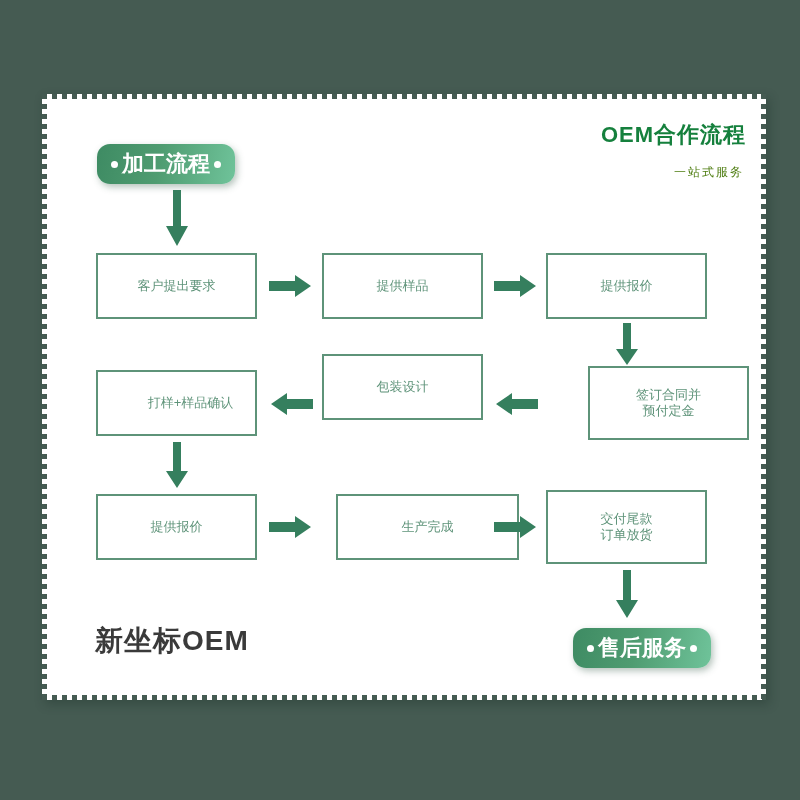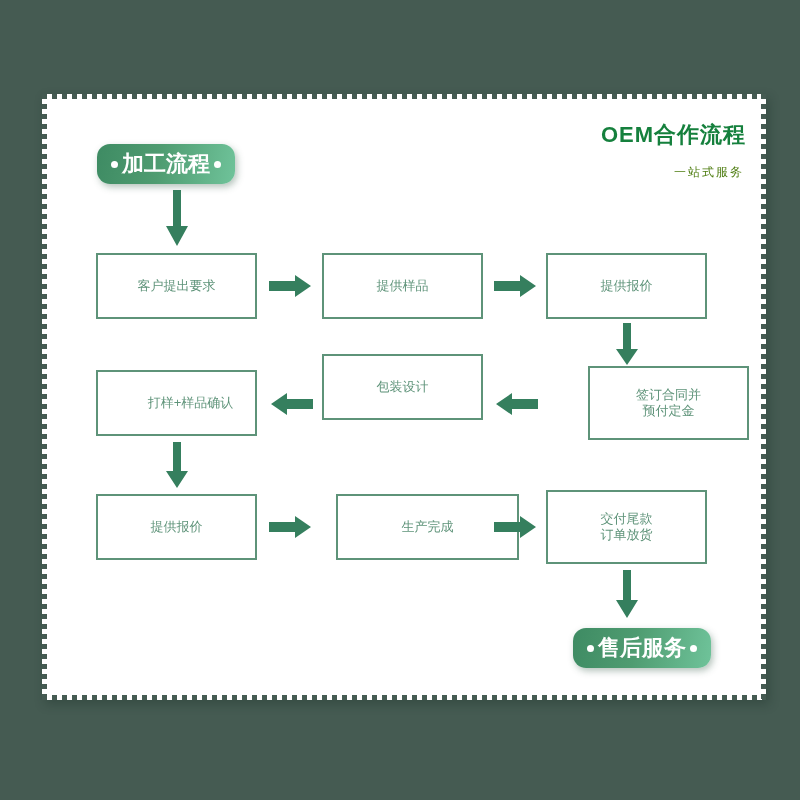--- a/index.html
+++ b/index.html
@@ -235,15 +235,16 @@
         <path d="M0 9 h26 V3 L42 14 L26 25 v-6 H0 z"></path>
       </svg>
     </div>
 
     <div class="arrow" style="left:571px; top:476px;">
       <svg width="28" height="48" viewBox="0 0 28 48" fill="currentColor">
         <path d="M10 0 h8 v30 h7 L14 48 L3 30 h7 z"></path>
       </svg>
     </div>
 
+    <div class="brand">新坐标OEM</div>
   </div>
 
 </div>
 
 </body></html>

